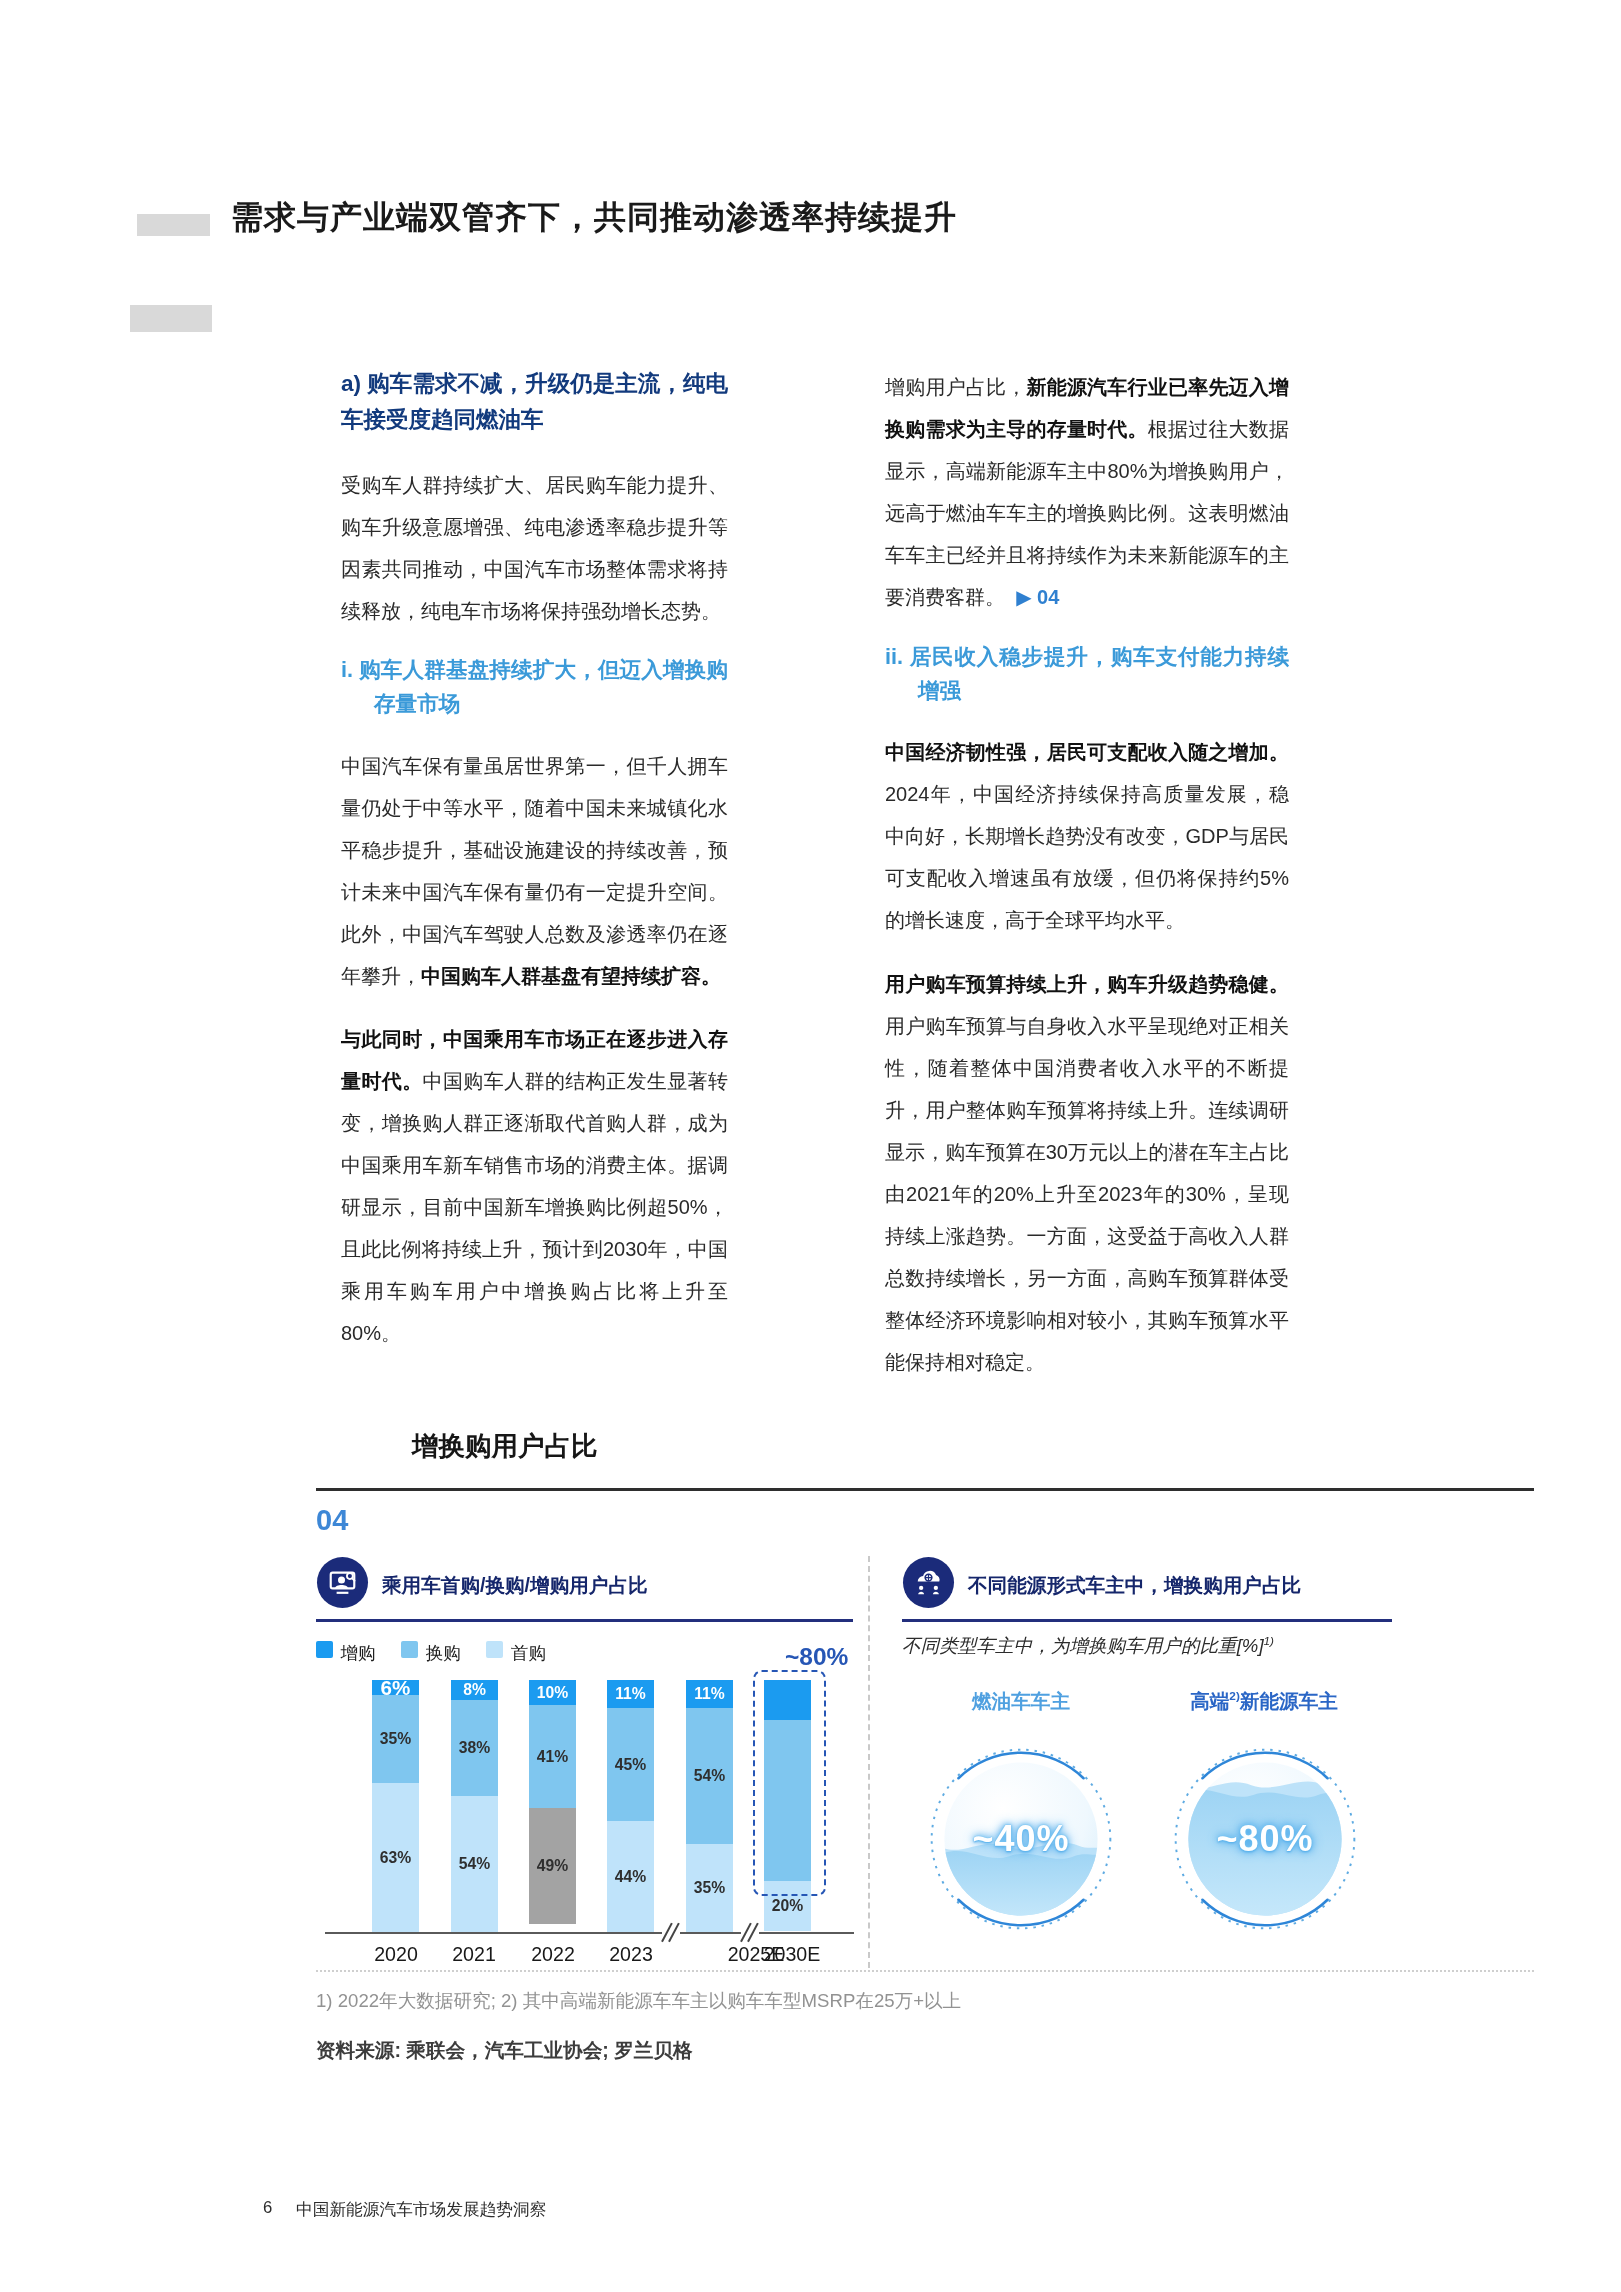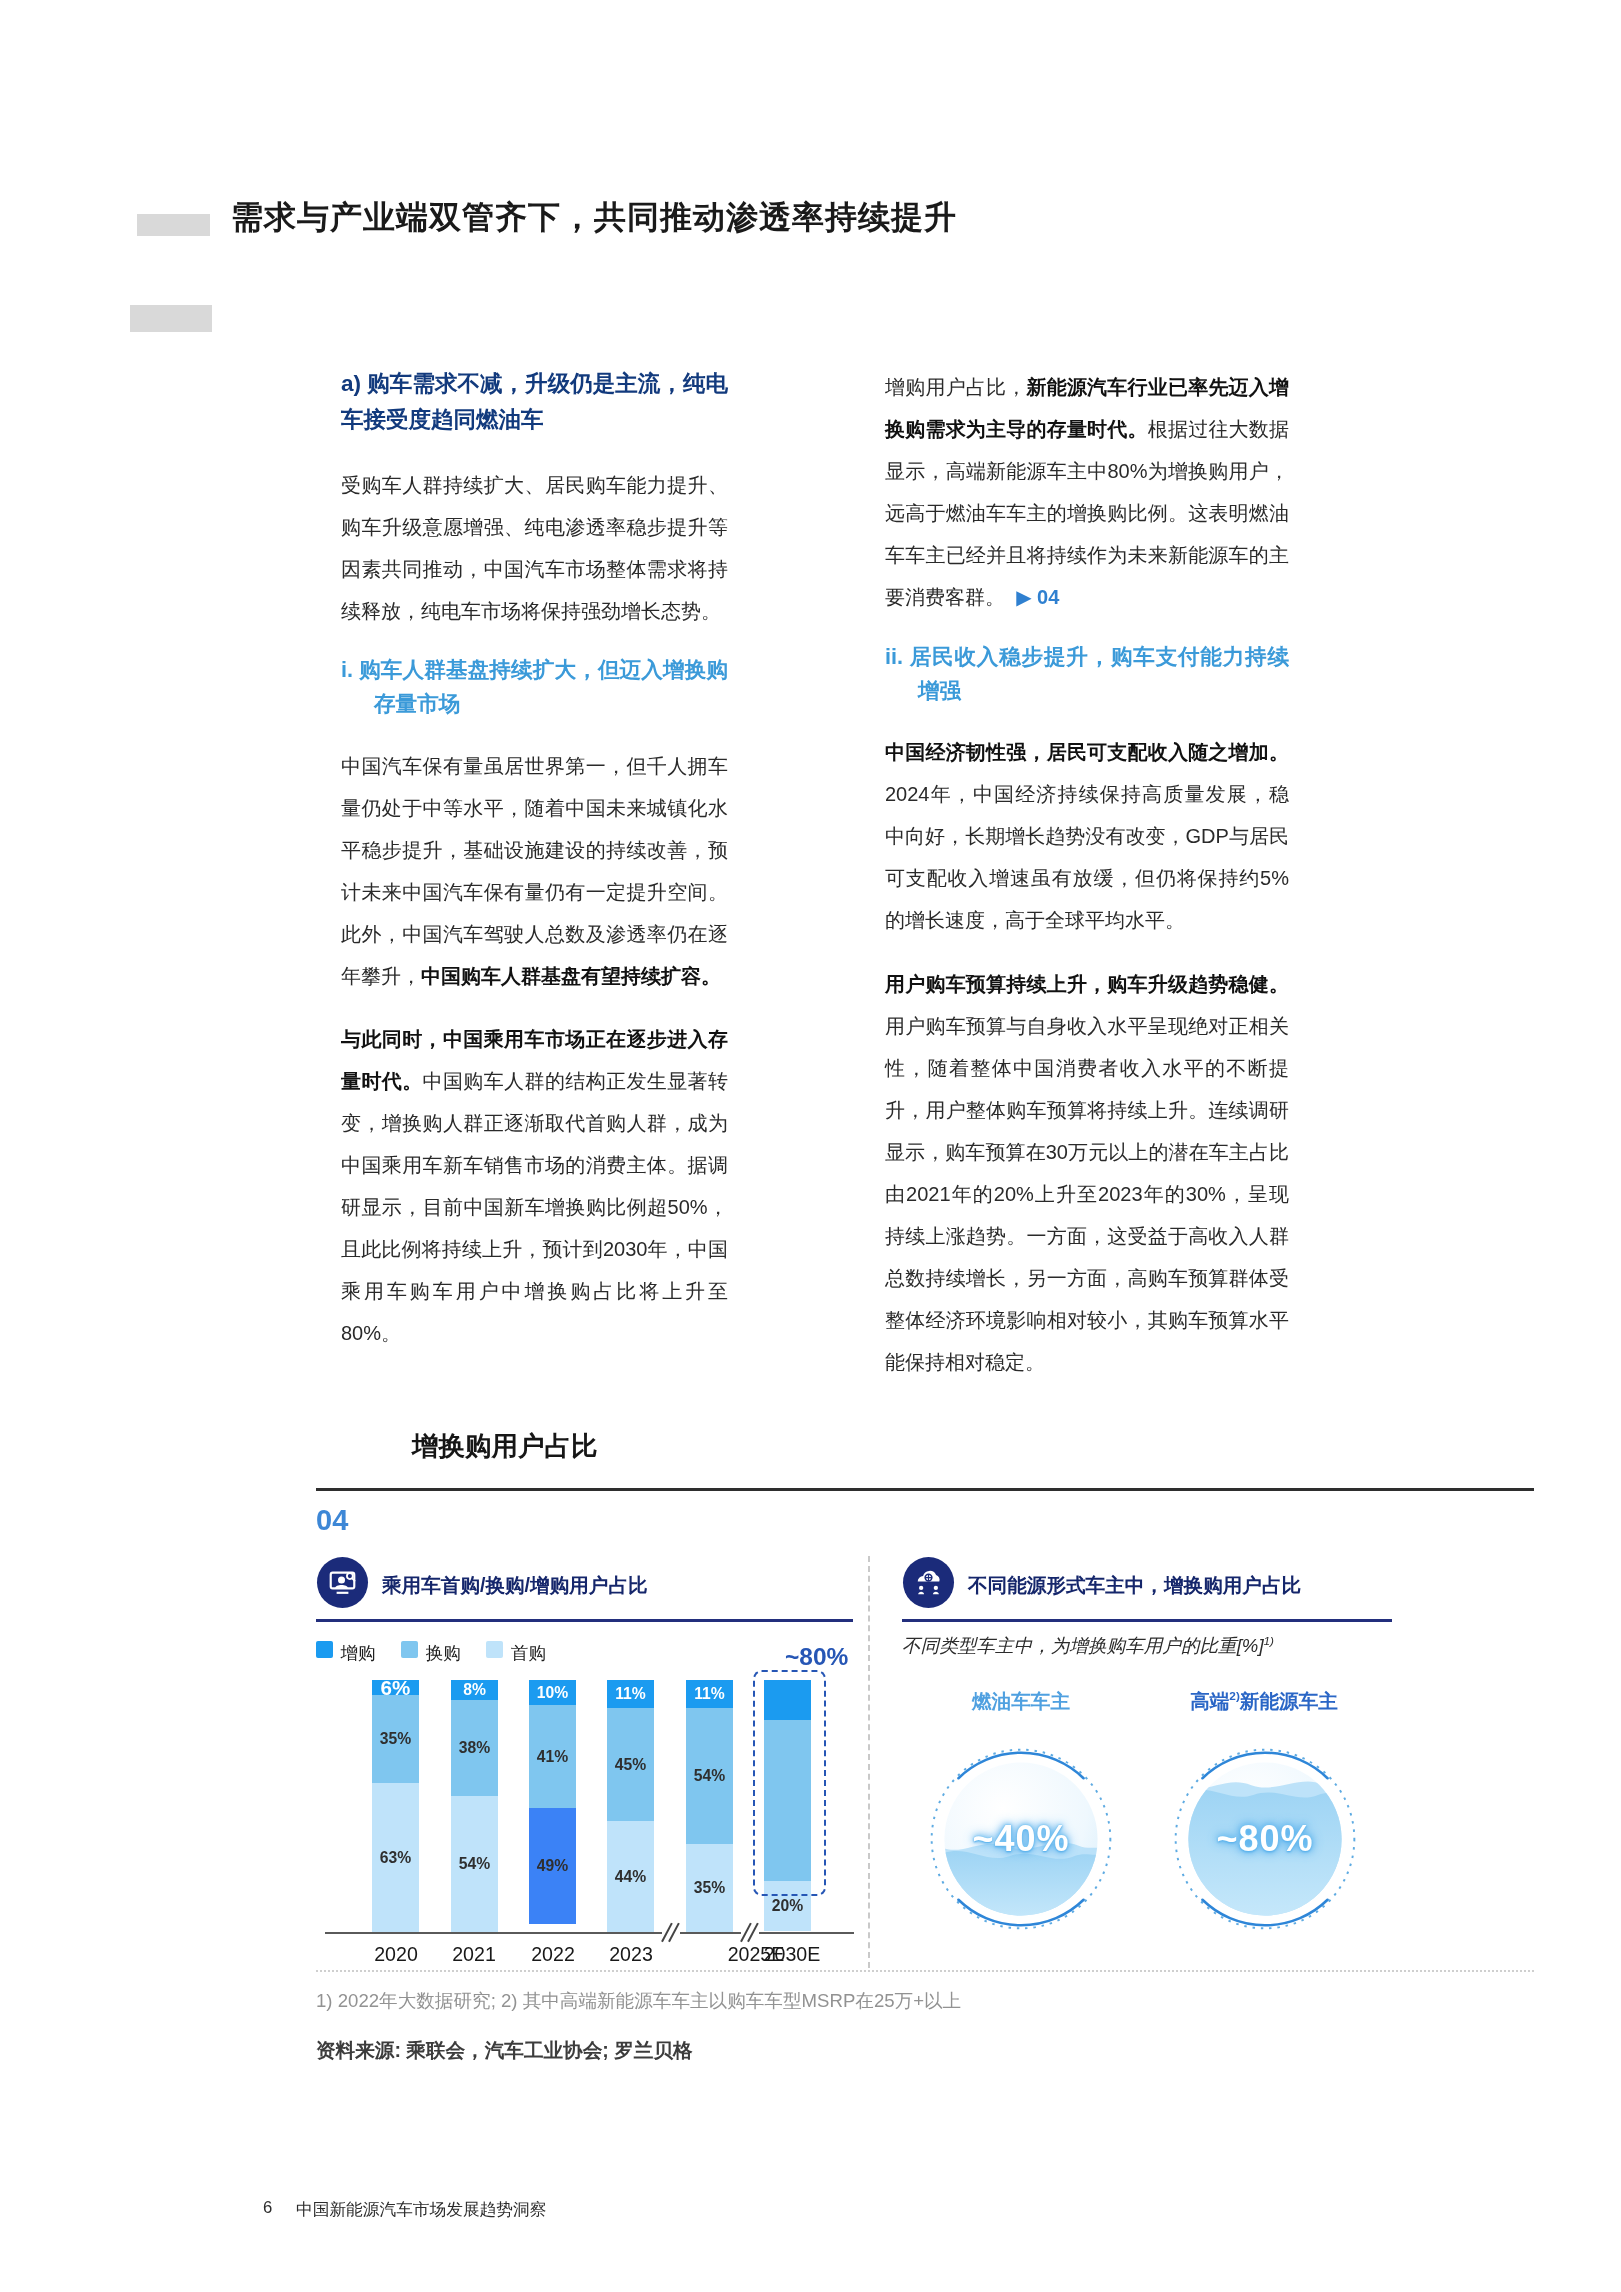--- a/index.html
+++ b/index.html
@@ -152,21 +152,21 @@
         </div>
       </div>
       <div class="cat-lbl" style="left: 141px;">2021</div>
       <div class="bar-col" style="left: 196px;">
         <div class="seg" style="height: 25px; background: rgb(27, 155, 240);">
           <span class="seg-lbl seg-lbl-top">10%</span>
         </div>
         <div class="seg" style="height: 103px; background: rgb(127, 198, 239);">
           <span class="seg-lbl">41%</span>
         </div>
-        <div class="seg" style="height: 116px; background: #3b82f6;">
+        <div class="seg" style="height: 116px; background: #a3a3a3;">
           <span class="seg-lbl">49%</span>
         </div>
       </div>
       <div class="cat-lbl" style="left: 220px;">2022</div>
       <div class="bar-col" style="left: 274px;">
         <div class="seg" style="height: 28px; background: rgb(27, 155, 240);">
           <span class="seg-lbl seg-lbl-top">11%</span>
         </div>
         <div class="seg" style="height: 113px; background: rgb(127, 198, 239);">
           <span class="seg-lbl">45%</span>

